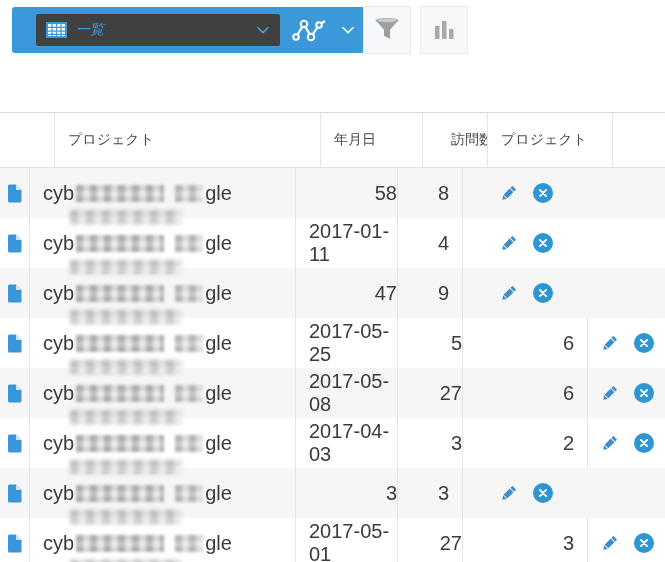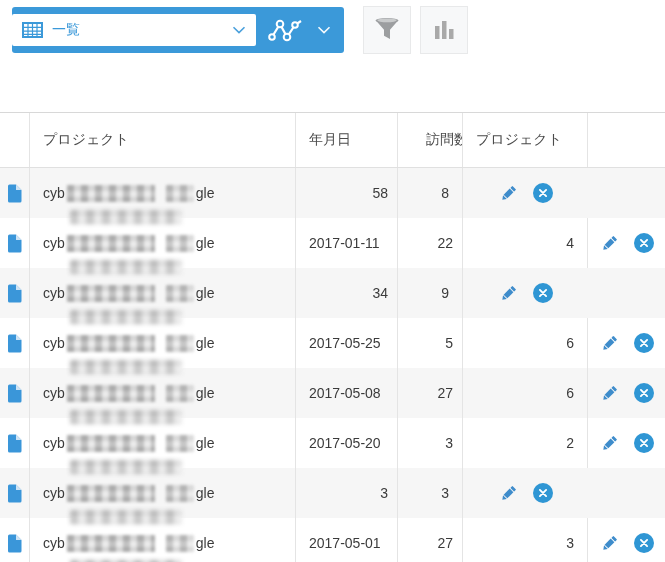--- a/index.html
+++ b/index.html
@@ -6,22 +6,22 @@
   body { font-family:"Liberation Sans","DejaVu Sans",sans-serif; }
   .screen { position:relative; width:665px; height:562px; background:#ffffff; overflow:hidden; }
 
   
   .view-switch {
     position:absolute; left:12px; top:7px; height:46px;
     background:#3b99d9; border-radius:3px;
     display:flex; align-items:stretch;
   }
   .view-dropdown {
-    margin:7px 0 7px 0; width:244px; background:#ffffff; border-radius:2px;
-    display:flex; align-items:center; padding:0 10px; box-sizing:border-box; cursor:pointer;
+    margin:7px 0 7px 24px; width:244px; background:#404040; border-radius:2px;
+    display:flex; align-items:center; padding:0 10px; box-sizing:border-box; cursor:pointer;font-style:italic;
   }
   .view-label { color:#3b99d9; font-size:14px; margin-left:9px; white-space:nowrap; }
   .dd-chev { margin-left:auto; display:flex; align-items:center; }
   .chart-toggle {
     display:flex; align-items:center; padding:0 13px 0 11px; gap:13px; cursor:pointer;
   }
   .icon-wrap { display:flex; align-items:center; }
 
   .tool-btn {
     position:absolute; top:6px; width:48px; height:48px; box-sizing:border-box;
@@ -32,42 +32,42 @@
   .tool-btn.bars   { left:420px; }
 
   
   .table { position:absolute; left:0; top:112px; width:665px; }
   .thead, .tr {
     display:grid;
     grid-template-columns:30px 266px 102px 65px 125px 77px;
   }
   .thead {
     height:54px; background:#ffffff;
-    border-top:1px solid #d8d8d8; border-bottom:1px solid #e0e0e0;
+    border-top:1px solid #d8d8d8; border-bottom:1px solid #e0e0e0;padding-left:25px;
   }
   .th {
     display:flex; align-items:center; box-sizing:border-box;
     font-size:14px; color:#4a4a4a; padding-left:13px;
     border-right:1px solid #e4e4e4; white-space:nowrap; overflow:hidden;
   }
   .th.last, .td.last { border-right:none; }
   .th.th-icon { padding:0; }
   .th.th-visits { padding-left:8px;margin-left:20px; }
 
   .tr { height:50px; background:#ffffff; }
   .tr:nth-child(odd) { background:#f6f6f6; }
   .td {
     display:flex; align-items:center; box-sizing:border-box; min-width:0;
-    font-size:14px; color:#3b3b3b;
+    font-size:20px; color:#3b3b3b;
     border-right:1px solid #e4e4e4;
   }
   .td-icon { justify-content:center; }
   .td-project { padding-left:13px; position:relative; }
   .td-date { padding-left:13px; }
-  .td-num { justify-content:flex-end; padding-right:9px; }
+  .td-num { justify-content:flex-end; padding-right:0; }
   .td-unique { padding-right:13px; }
   .td-actions { justify-content:center; gap:14px; }
 
   
   .mask {
     display:inline-block; height:17px; border-radius:1px;
     background-color:#d8d8d8;
     background-image:
       repeating-linear-gradient(90deg, rgba(110,110,110,.28) 0 7px, rgba(255,255,255,.32) 7px 14px),
       repeating-linear-gradient(180deg, rgba(120,120,120,.22) 0 6px, rgba(255,255,255,.25) 6px 12px);
@@ -206,21 +206,20 @@
       </span>
     </div>
     <div class="td td-project">
       <span>cyb</span>
             <span class="mask m1"></span>
             <span class="mask m2"></span>
             <span>gle</span>
       <span class="smudge"></span>
     </div>
     <div class="td td-date">2017-01-11</div>
-    <div class="td td-num">22</div>
     <div class="td td-num td-unique">4</div>
     <div class="td td-actions last">
       <span class="act">
         <span class="icon-wrap">
           <svg width="20" height="20" viewBox="0 0 20 20">
             <g transform="rotate(45 10 10)">
               <rect x="7.4" y="2.6" width="5.2" height="2.8" rx="0.5" fill="#3e8ccb"></rect>
               <rect x="7.4" y="6.4" width="5.2" height="8.6" fill="#3e8ccb"></rect>
               <path d="M7.4 15.8 H12.6 L10 19.4 Z" fill="#3e8ccb"></path>
             </g>
@@ -247,21 +246,21 @@
         </svg>
       </span>
     </div>
     <div class="td td-project">
       <span>cyb</span>
             <span class="mask m1"></span>
             <span class="mask m2"></span>
             <span>gle</span>
       <span class="smudge"></span>
     </div>
-    <div class="td td-num">34</div>
+    <div class="td td-num">47</div>
     <div class="td td-num td-unique">9</div>
     <div class="td td-actions last">
       <span class="act">
         <span class="icon-wrap">
           <svg width="20" height="20" viewBox="0 0 20 20">
             <g transform="rotate(45 10 10)">
               <rect x="7.4" y="2.6" width="5.2" height="2.8" rx="0.5" fill="#3e8ccb"></rect>
               <rect x="7.4" y="6.4" width="5.2" height="8.6" fill="#3e8ccb"></rect>
               <path d="M7.4 15.8 H12.6 L10 19.4 Z" fill="#3e8ccb"></path>
             </g>
@@ -372,21 +371,21 @@
         </svg>
       </span>
     </div>
     <div class="td td-project">
       <span>cyb</span>
             <span class="mask m1"></span>
             <span class="mask m2"></span>
             <span>gle</span>
       <span class="smudge"></span>
     </div>
-    <div class="td td-date">2017-05-20</div>
+    <div class="td td-date">2017-04-03</div>
     <div class="td td-num">3</div>
     <div class="td td-num td-unique">2</div>
     <div class="td td-actions last">
       <span class="act">
         <span class="icon-wrap">
           <svg width="20" height="20" viewBox="0 0 20 20">
             <g transform="rotate(45 10 10)">
               <rect x="7.4" y="2.6" width="5.2" height="2.8" rx="0.5" fill="#3e8ccb"></rect>
               <rect x="7.4" y="6.4" width="5.2" height="8.6" fill="#3e8ccb"></rect>
               <path d="M7.4 15.8 H12.6 L10 19.4 Z" fill="#3e8ccb"></path>

